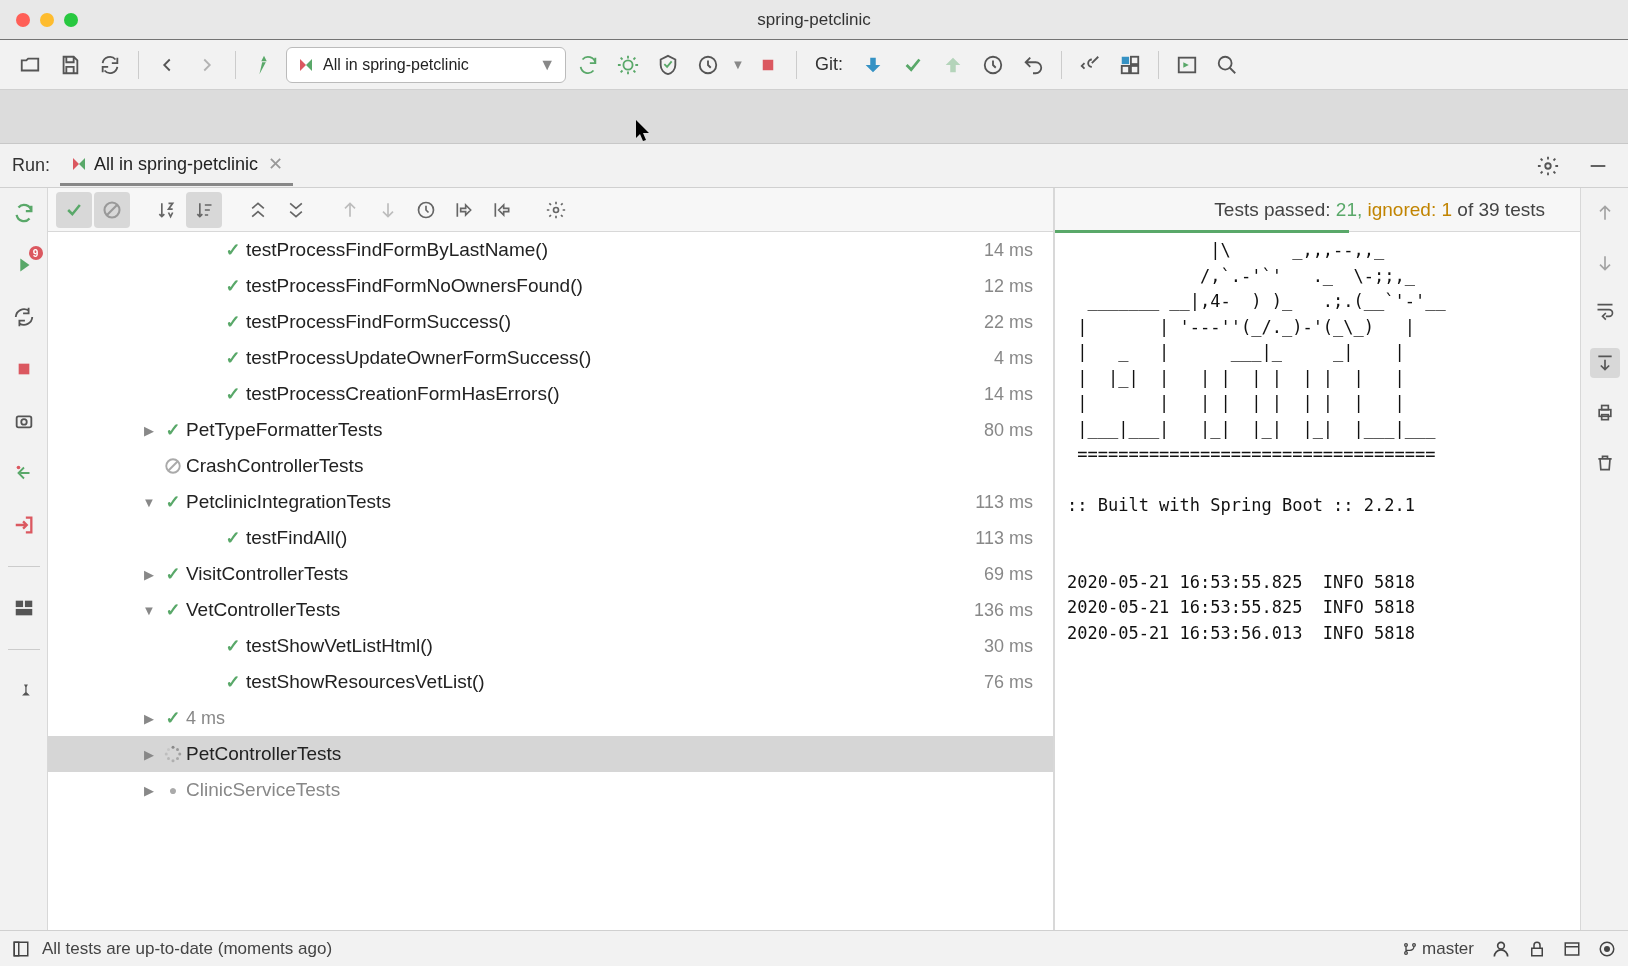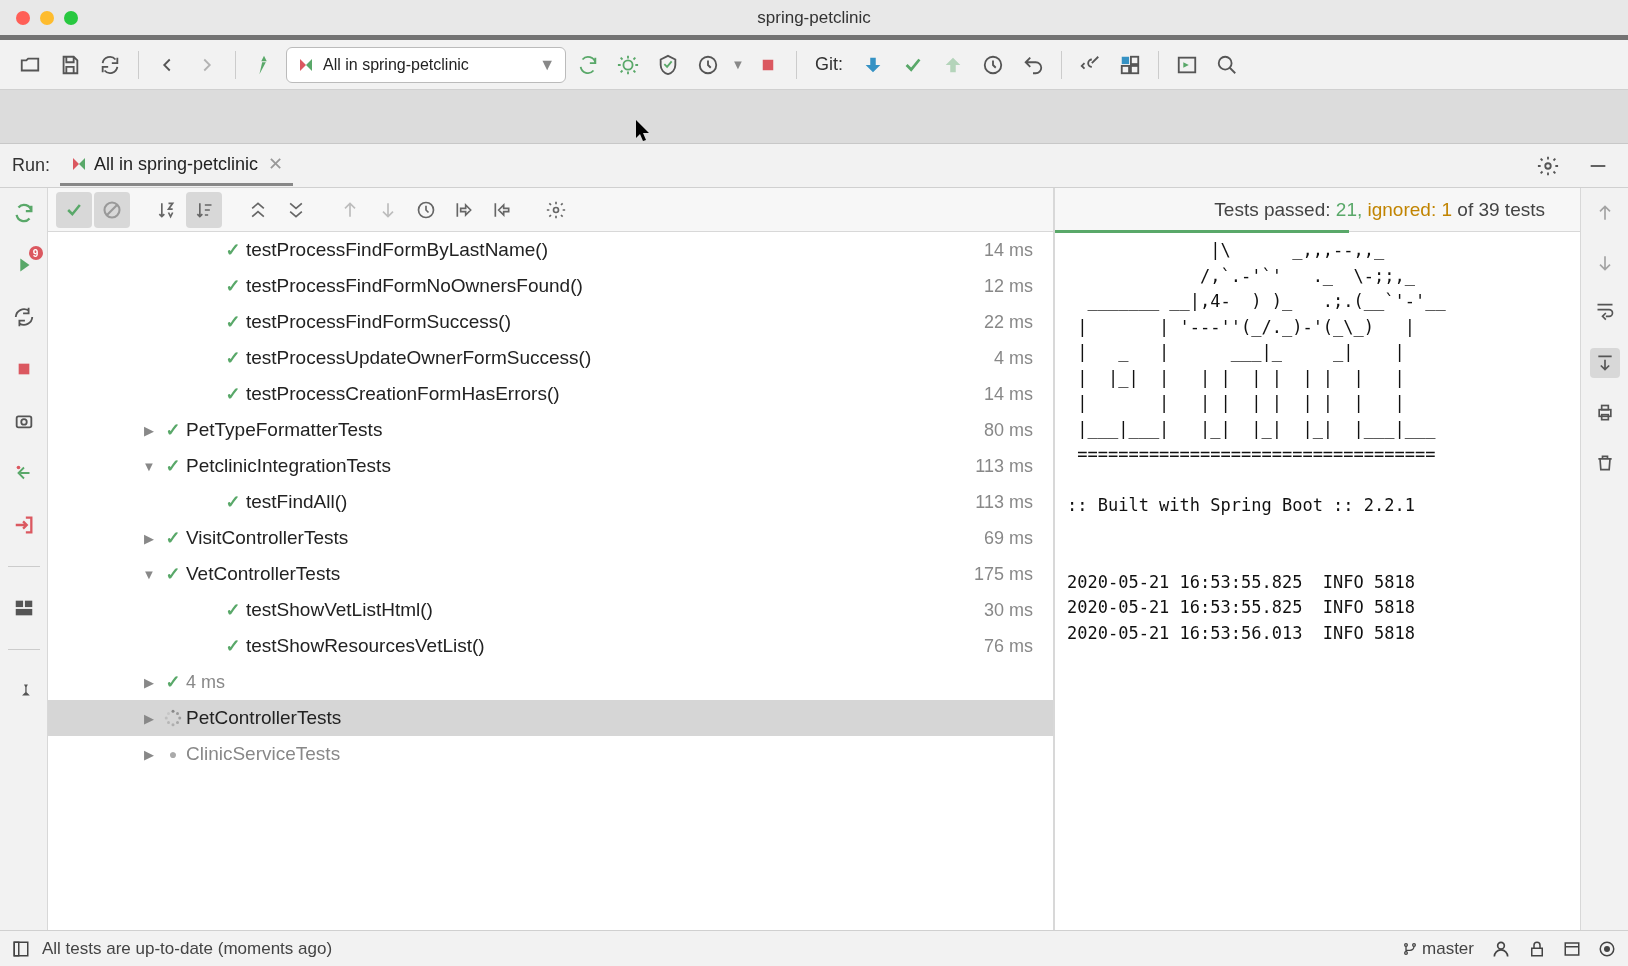--- a/index.html
+++ b/index.html
@@ -1,19 +1,19 @@
 <!DOCTYPE html>
 <html><head>
 <meta charset="utf-8">
 <style>
 * { margin:0; padding:0; box-sizing:border-box; }
 body { font-family:-apple-system,"Helvetica Neue",Arial,sans-serif; font-size:13px; background:#f2f2f2; color:#222; width:1628px; height:966px; overflow:hidden; user-select:none; }
 
 
-.titlebar { height:40px; background:#e8e8e8; display:flex; align-items:center; border-bottom:5px solid #737373; position:relative; }
+.titlebar { height:40px; background:#e8e8e8; display:flex; align-items:center; border-bottom:1px solid #737373; position:relative; }
 .traffic { display:flex; gap:10px; padding-left:16px; }
 .dot { width:14px; height:14px; border-radius:50%; }
 .dot.red { background:#ff5f57; } .dot.yellow { background:#febc2e; } .dot.green { background:#28c840; }
 .title { position:absolute; left:50%; transform:translateX(-50%); font-size:17px; color:#333; font-weight:500; }
 
 
 .toolbar { height:50px; background:#f2f2f2; border-bottom:1px solid #d0d0d0; display:flex; align-items:center; padding:0 12px; gap:4px; }
 .tbtn { width:36px; height:36px; display:flex; align-items:center; justify-content:center; border-radius:4px; cursor:pointer; color:#555; }
 .tsep { width:1px; height:28px; background:#ccc; margin:0 6px; }
 .run-config { height:36px; border:1px solid #bbb; border-radius:6px; background:#fff; display:flex; align-items:center; padding:0 10px; gap:8px; font-size:16px; min-width:280px; }
@@ -407,20 +407,31 @@
         </div>
         <div class="tree-row" style="padding-left: 90px;">
           <span class="disc">▶</span>
           <span class="status">
             <span class="chk">✓</span>
           </span>
           <span class="name">PetTypeFormatterTests</span>
           <span class="time">80 ms</span>
         </div>
         <div class="tree-row" style="padding-left: 90px;">
+          <span class="disc"></span>
+          <span class="status">
+            <svg width="18" height="18" viewBox="0 0 24 24" fill="none" stroke="#aaa" stroke-width="2.5">
+              <circle cx="12" cy="12" r="9"></circle>
+              <path d="M6 18L18 6"></path>
+            </svg>
+          </span>
+          <span class="name">CrashControllerTests</span>
+          <span class="time"></span>
+        </div>
+        <div class="tree-row" style="padding-left: 90px;">
           <span class="disc">▼</span>
           <span class="status">
             <span class="chk">✓</span>
           </span>
           <span class="name">PetclinicIntegrationTests</span>
           <span class="time">113 ms</span>
         </div>
         <div class="tree-row" style="padding-left: 150px;">
           <span class="disc"></span>
           <span class="status">
@@ -436,21 +447,21 @@
           </span>
           <span class="name">VisitControllerTests</span>
           <span class="time">69 ms</span>
         </div>
         <div class="tree-row" style="padding-left: 90px;">
           <span class="disc">▼</span>
           <span class="status">
             <span class="chk">✓</span>
           </span>
           <span class="name">VetControllerTests</span>
-          <span class="time">175 ms</span>
+          <span class="time">136 ms</span>
         </div>
         <div class="tree-row" style="padding-left: 150px;">
           <span class="disc"></span>
           <span class="status">
             <span class="chk">✓</span>
           </span>
           <span class="name">testShowVetListHtml()</span>
           <span class="time">30 ms</span>
         </div>
         <div class="tree-row" style="padding-left: 150px;">

